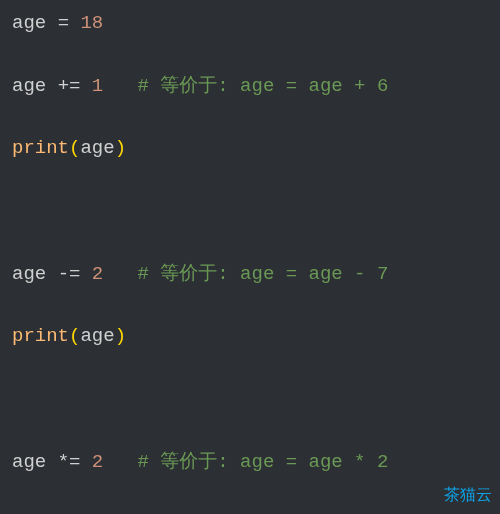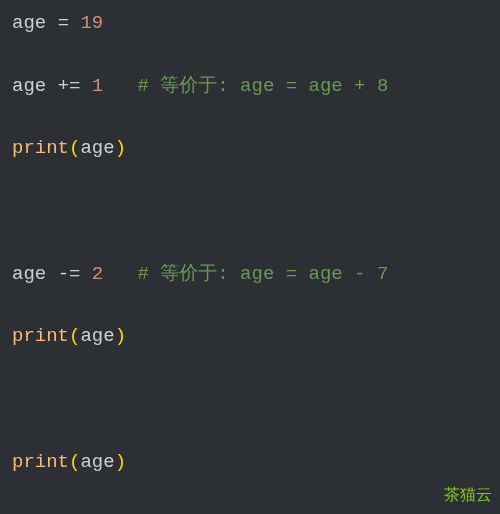--- a/index.html
+++ b/index.html
@@ -27,35 +27,36 @@
     .op { color: #d0d0d0; }
     .num { color: #ce9178; }
     .comment { color: #6a9955; }
     .func { color: #fdba74; }
     .paren { color: #ffd700; }
     .line { display: block; }
     .watermark {
       position: absolute;
       bottom: 6px;
       right: 8px;
-      color: #84cc16;
+      color: #0ea5e9;
       font-family: 'SimSun', serif;
       font-size: 16px;
     }
   </style>
 </head>
 <body>
 
-<pre><span class="line"><span class="var">age</span> <span class="op">=</span> <span class="num">19</span></span>
-<span class="line"><span class="var">age</span> <span class="op">+=</span> <span class="num">1</span>   <span class="comment"># 等价于: age = age + 8</span></span>
+<pre><span class="line"><span class="var">age</span> <span class="op">=</span> <span class="num">18</span></span>
+<span class="line"><span class="var">age</span> <span class="op">+=</span> <span class="num">1</span>   <span class="comment"># 等价于: age = age + 6</span></span>
 <span class="line"><span class="func">print</span><span class="paren">(</span><span class="var">age</span><span class="paren">)</span></span>
 <span class="line"> </span>
 <span class="line"><span class="var">age</span> <span class="op">-=</span> <span class="num">2</span>   <span class="comment"># 等价于: age = age - 7</span></span>
 <span class="line"><span class="func">print</span><span class="paren">(</span><span class="var">age</span><span class="paren">)</span></span>
 <span class="line"> </span>
+<span class="line"><span class="var">age</span> <span class="op">*=</span> <span class="num">2</span>   <span class="comment"># 等价于: age = age * 2</span></span>
 <span class="line"><span class="func">print</span><span class="paren">(</span><span class="var">age</span><span class="paren">)</span></span>
 
 
 
 
 
 
 </pre>
 
 <div class="watermark">茶猫云</div>

